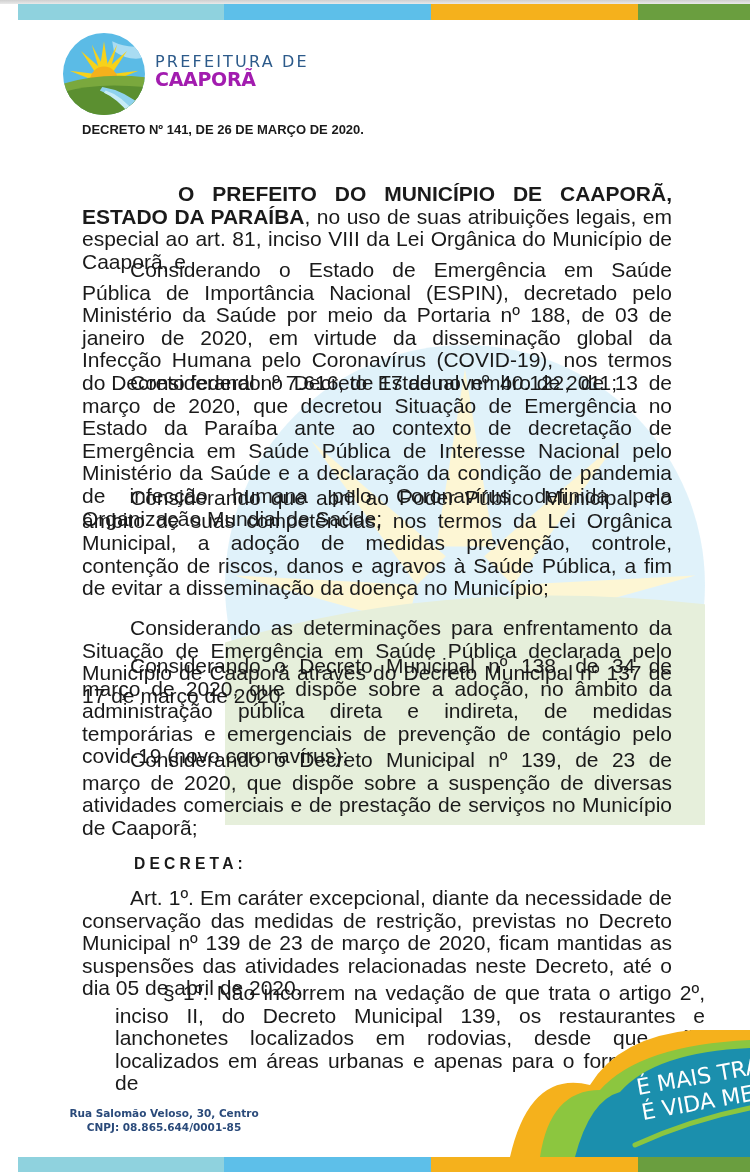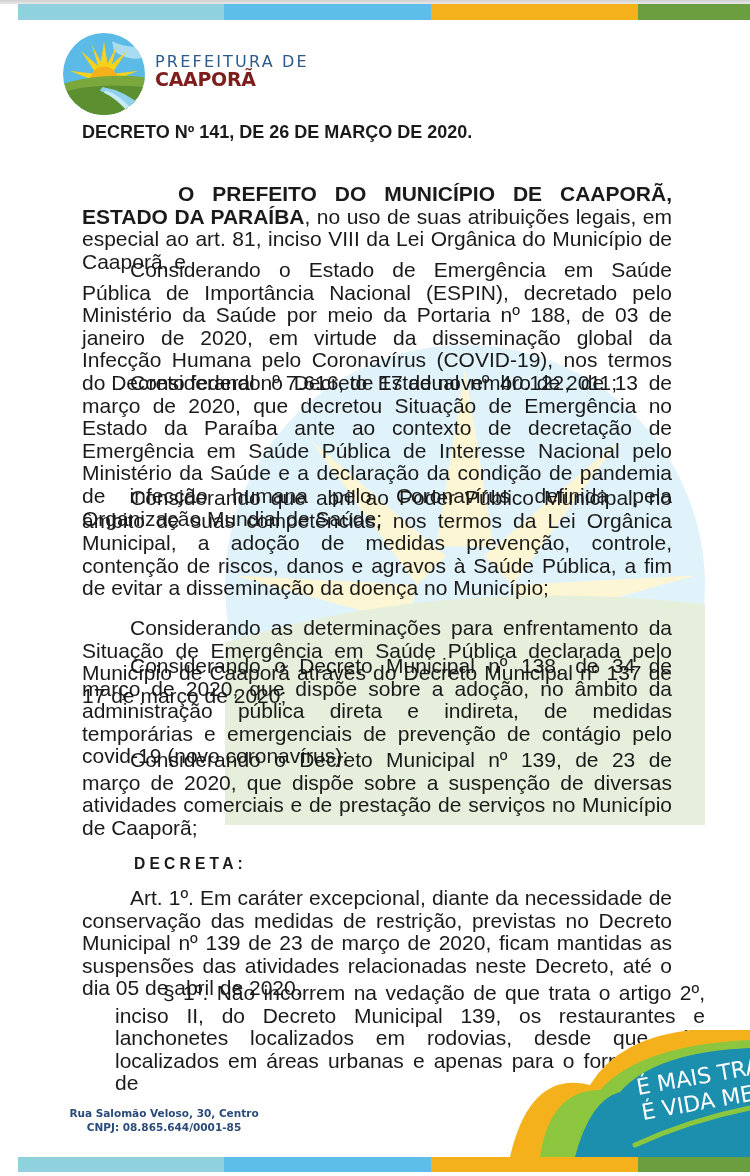--- a/index.html
+++ b/index.html
@@ -14,24 +14,24 @@
   .color-bar .seg { height: 100%; }
   .seg-a { width: 206px; background: #8fd2de; }
   .seg-b { width: 207px; background: #5dbfe9; }
   .seg-c { width: 207px; background: #f5b11c; }
   .seg-d { flex: 1; background: #6a9e3f; }
 
   .logo { position: absolute; left: 63px; top: 33px; width: 82px; height: 82px; border-radius: 50%; overflow: hidden; }
   .logo svg { width: 100%; height: 100%; display: block; }
   .logo-text { position: absolute; left: 155px; top: 56px; }
   .logo-small { font-family: "DejaVu Sans", sans-serif; font-size: 16px; letter-spacing: 2.2px; color: #2c5a8a; line-height: 12px; }
-  .logo-big { font-family: "DejaVu Sans", sans-serif; font-weight: bold; font-size: 19px; color: #7f1d1d; letter-spacing: -0.3px; line-height: 22px; }
+  .logo-big { font-family: "DejaVu Sans", sans-serif; font-weight: bold; font-size: 19px; color: #a21caf; letter-spacing: -0.3px; line-height: 22px; }
 
   .watermark { position: absolute; left: 225px; top: 345px; width: 480px; height: 480px; opacity: 0.18; pointer-events: none; }
-  .doc-title { position: absolute; left: 82px; top: 122px; font-weight: bold; font-size: 18px; }
+  .doc-title { position: absolute; left: 82px; top: 122px; font-weight: bold; font-size: 13px; }
   .para { position: absolute; left: 82px; width: 590px; text-align: justify; font-size: 21px; line-height: 22.6px; }
   .para .indent { display: inline-block; width: 48px; }
   .bold-lead { font-weight: bold; }
   .decreta { position: absolute; left: 134px; top: 855px; font-weight: bold; font-size: 15.6px; letter-spacing: 4.2px; text-align: right; }
 
   .footer-address { position: absolute; left: 60px; top: 1106px; width: 208px; text-align: center; font-family: "DejaVu Sans", sans-serif; font-weight: bold; font-size: 10.5px; line-height: 14px; color: #2a4a7a; }
 
   .slogan { position: absolute; right: 0; top: 1030px; width: 280px; height: 127px; overflow: hidden; }
   .slogan svg { width: 100%; height: 100%; display: block; }
 </style>

